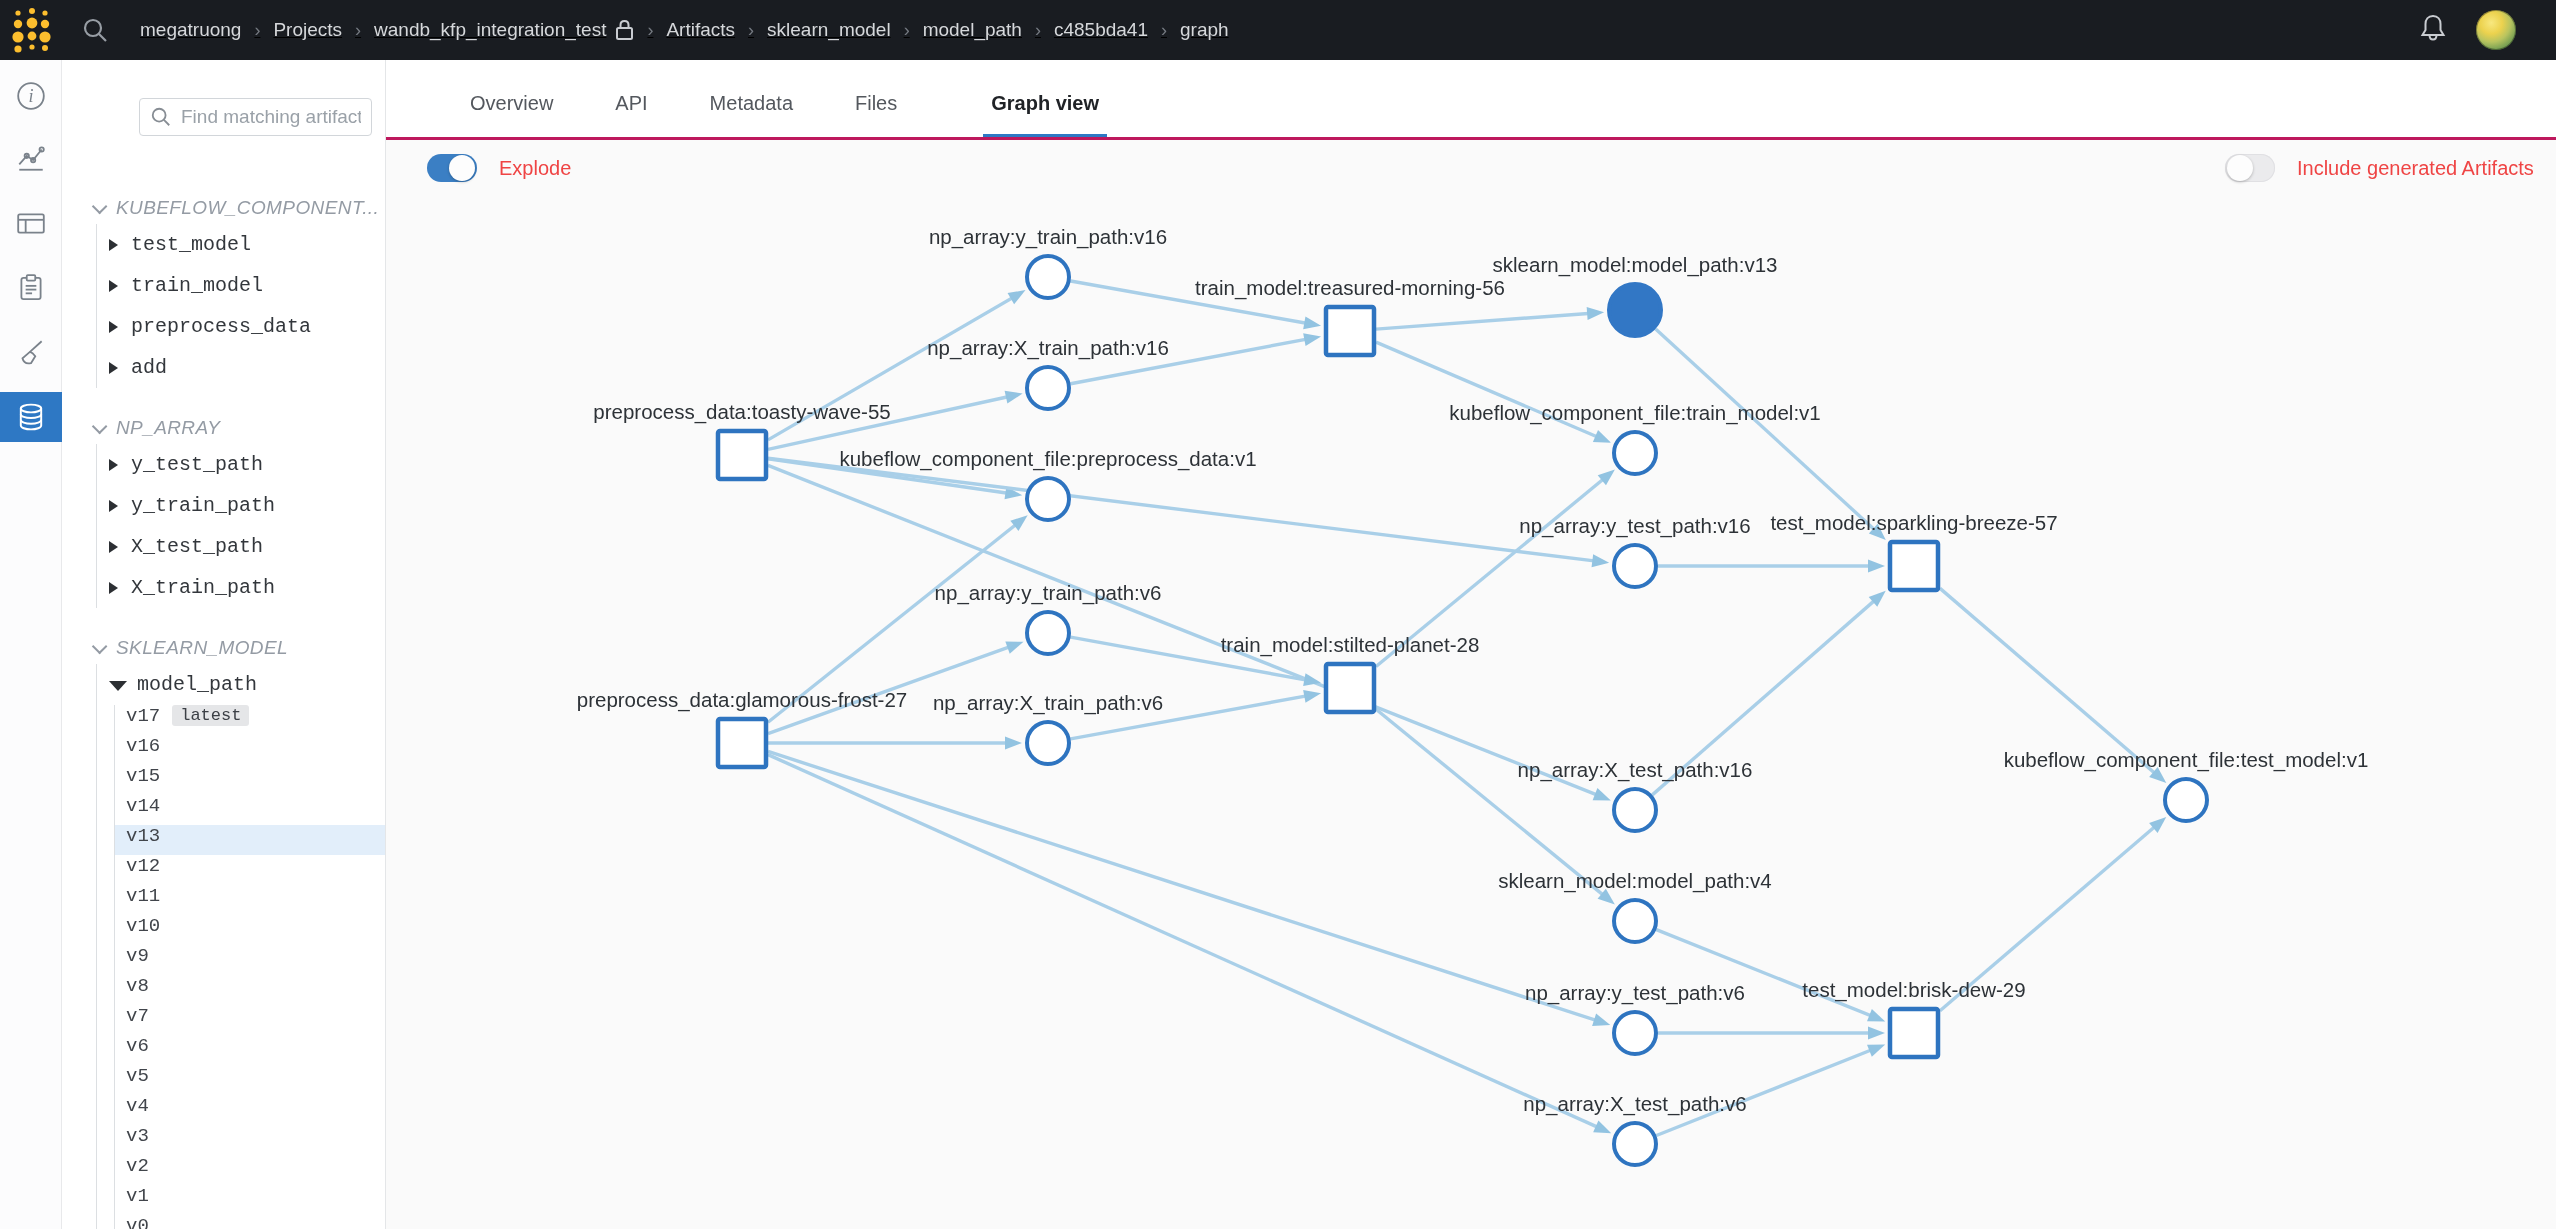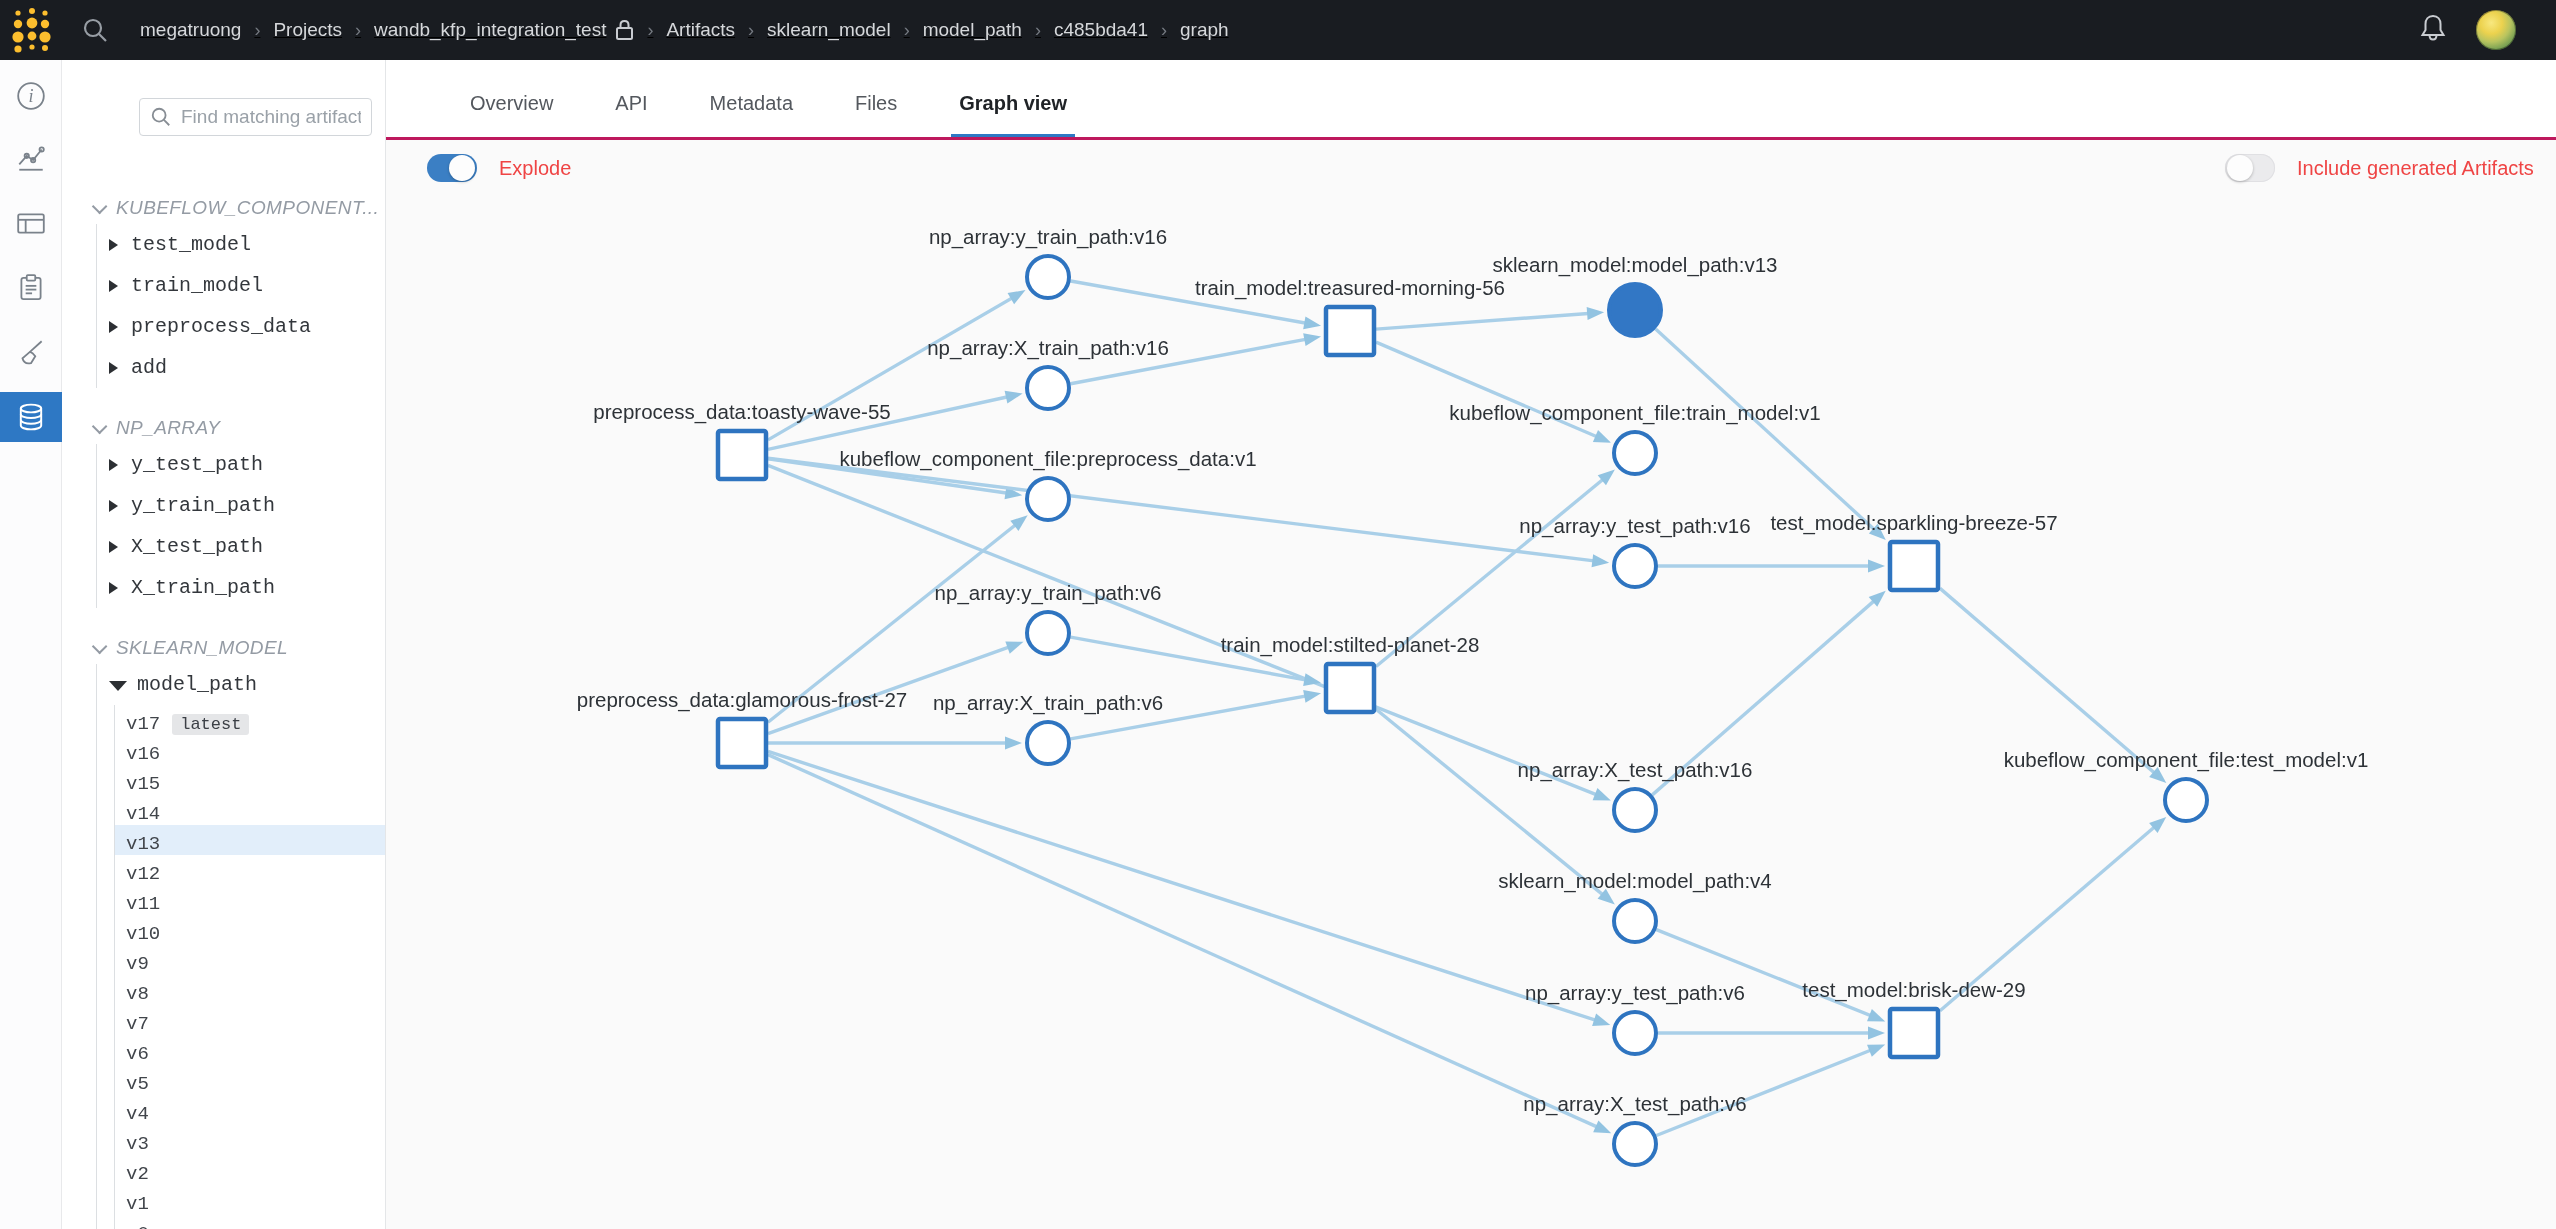--- a/index.html
+++ b/index.html
@@ -45,32 +45,32 @@
   .chev { width:11px; height:11px; border-right:2px solid #949ba4; border-bottom:2px solid #949ba4;
     transform:rotate(45deg) translateY(-3px); margin-right:13px; flex:0 0 auto; }
   .section-children { margin-left:34px; border-left:1px solid #dcdfe2;font-family:Liberation Mono, monospace; }
   .tree-item { display:flex; align-items:center; height:41px; padding-left:12px;
     font-size:20px; color:#33373c; }
   .caret { width:0; height:0; border-left:9px solid #2c2f33; border-top:6px solid transparent;
     border-bottom:6px solid transparent; margin-right:13px; flex:0 0 auto; }
   .caret.open { border-left:9px solid transparent; border-right:9px solid transparent;
     border-top:10px solid #2c2f33; border-bottom:none; margin-top:3px; margin-right:10px; width:0; }
   .versions { margin-left:17px; border-left:1px solid #dcdfe2; }
-  .version-row { height:30px; display:flex; align-items:flex-end; padding-left:11px;
+  .version-row { height:30px; display:flex; align-items:flex-start; padding-left:11px;
     font-size:19px; color:#41454b; }
   .version-row.selected { background:#e2eefa; }
   .badge { margin-left:12px; background:#e5e6e8; color:#3c4046; font-size:17px;
     border-radius:3px; padding:1px 8px; }
 
   
   .main { position:absolute; left:386px; top:60px; width:2170px; height:1169px; background:#fafafa; }
   .tabsband { position:absolute; left:0; top:0; width:2170px; height:80px; background:#ffffff;
     border-bottom:3px solid #be185d; display:flex; align-items:flex-end; padding-left:76px; }
   .tab { font-size:20px; color:#54585e; padding:0 8px 22px 8px; margin-right:46px; }
-  .tab.active { color:#202327; font-weight:bold; border-bottom:3px solid #2e78c4; padding-bottom:19px; }
+  .tab.active { color:#202327; font-weight:bold; border-bottom:3px solid #2e78c4; padding-bottom:19px;margin-left:32px; }
   .toolbar { position:absolute; left:0; top:80px; width:2170px; height:56px; }
   .toggle-wrap { position:absolute; display:flex; align-items:center; gap:22px; }
   .toggle { width:50px; height:28px; border-radius:14px; position:relative; }
   .toggle.on { background:#3b7fc4; }
   .toggle.off { background:#ebebed; box-shadow:inset 0 0 0 1px #e0e0e3; }
   .knob { position:absolute; top:1px; width:26px; height:26px; border-radius:50%;
     background:#fdfdfd; box-shadow:0 1px 3px rgba(0,0,0,.25); }
   .toggle.on .knob { right:2px; }
   .toggle.off .knob { left:2px; }
   .toggle-label { font-size:20px; color:#ef4444; }

